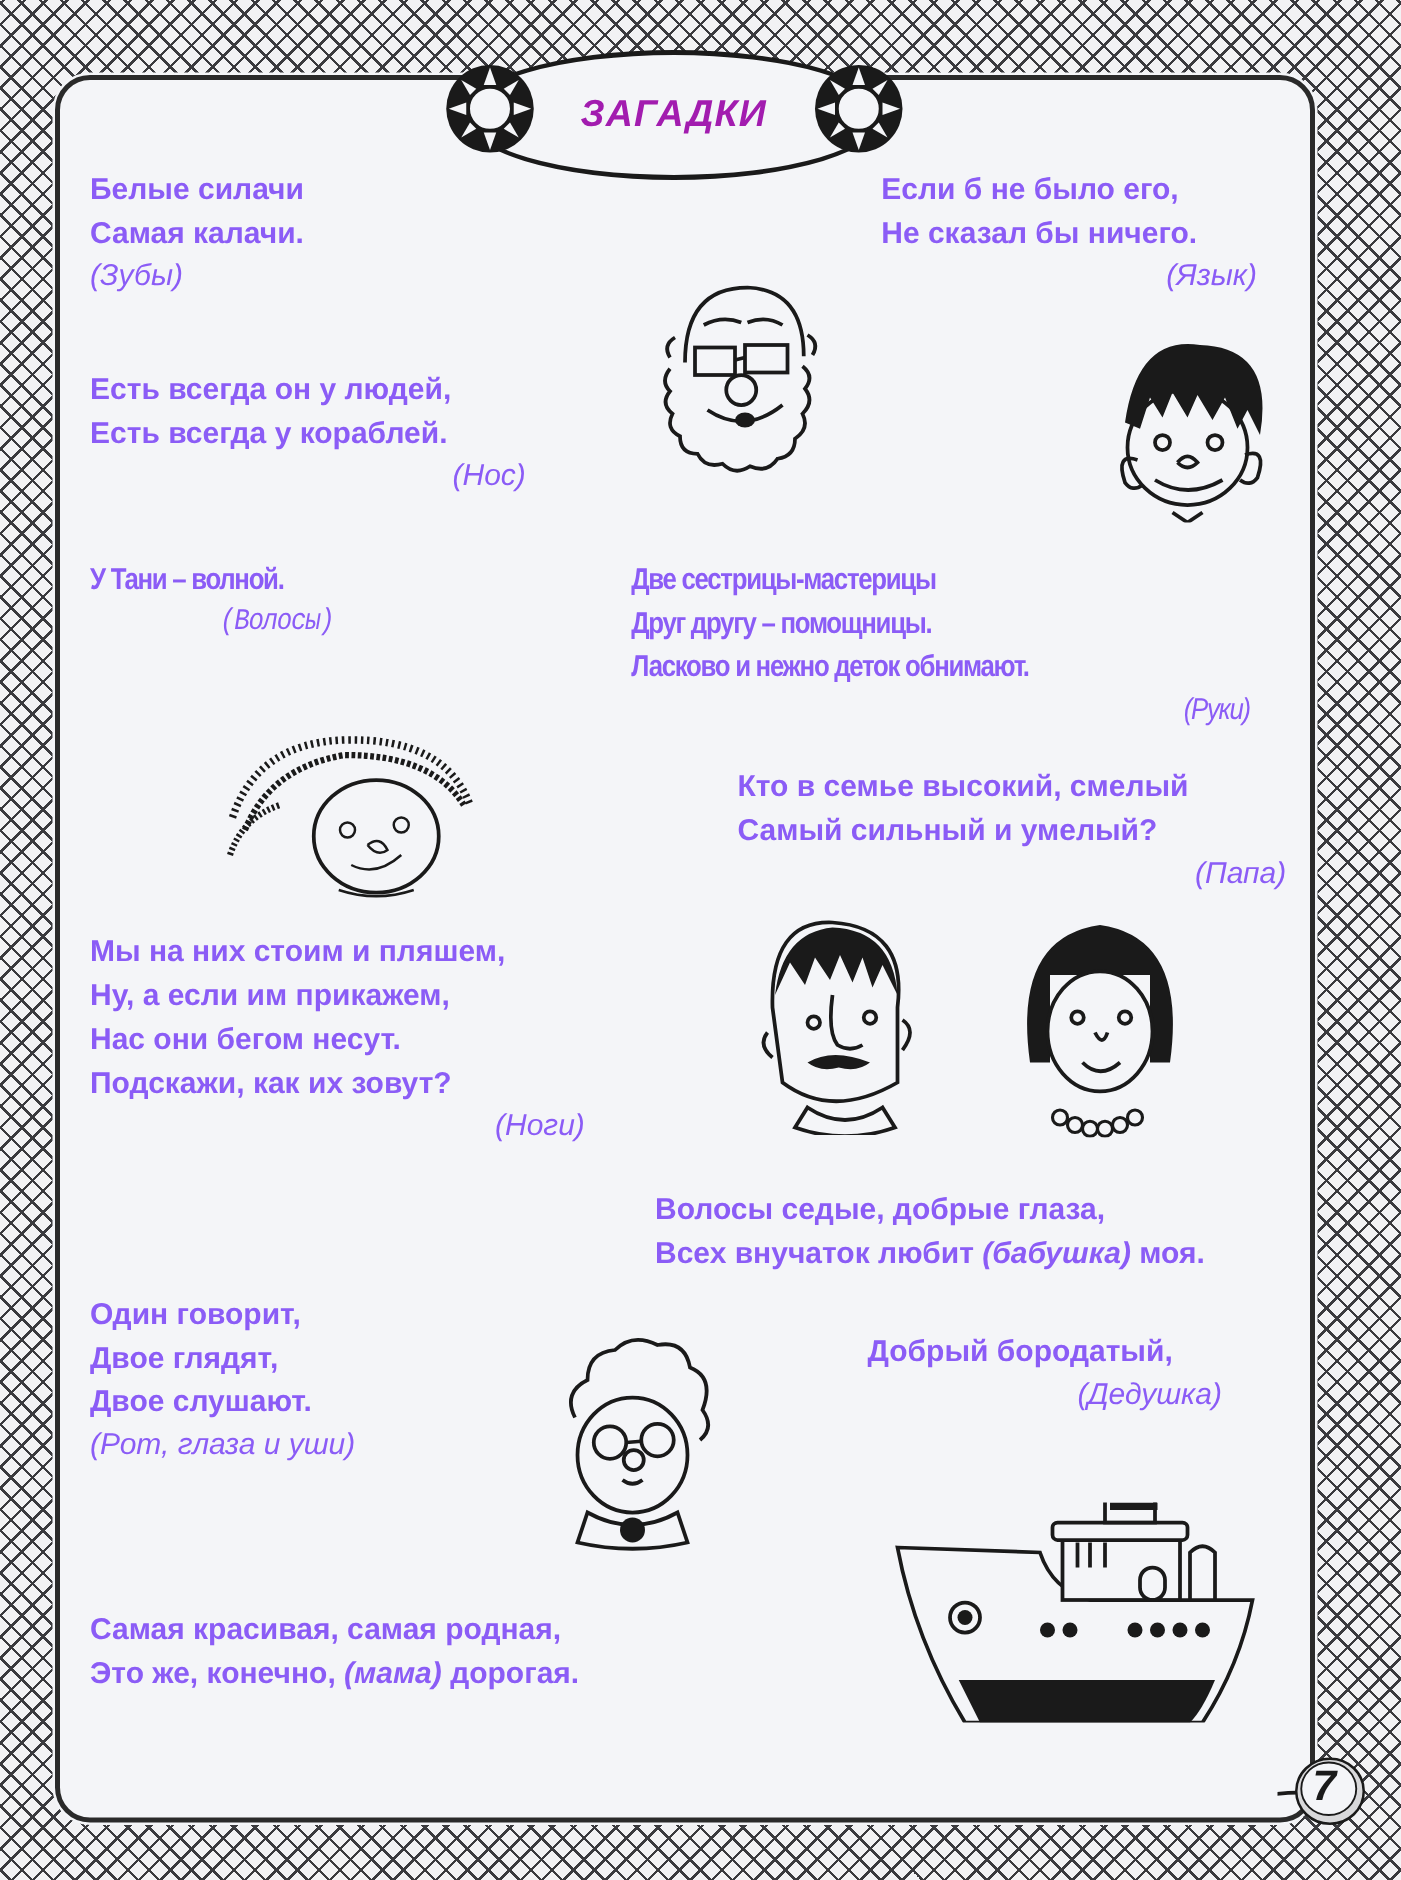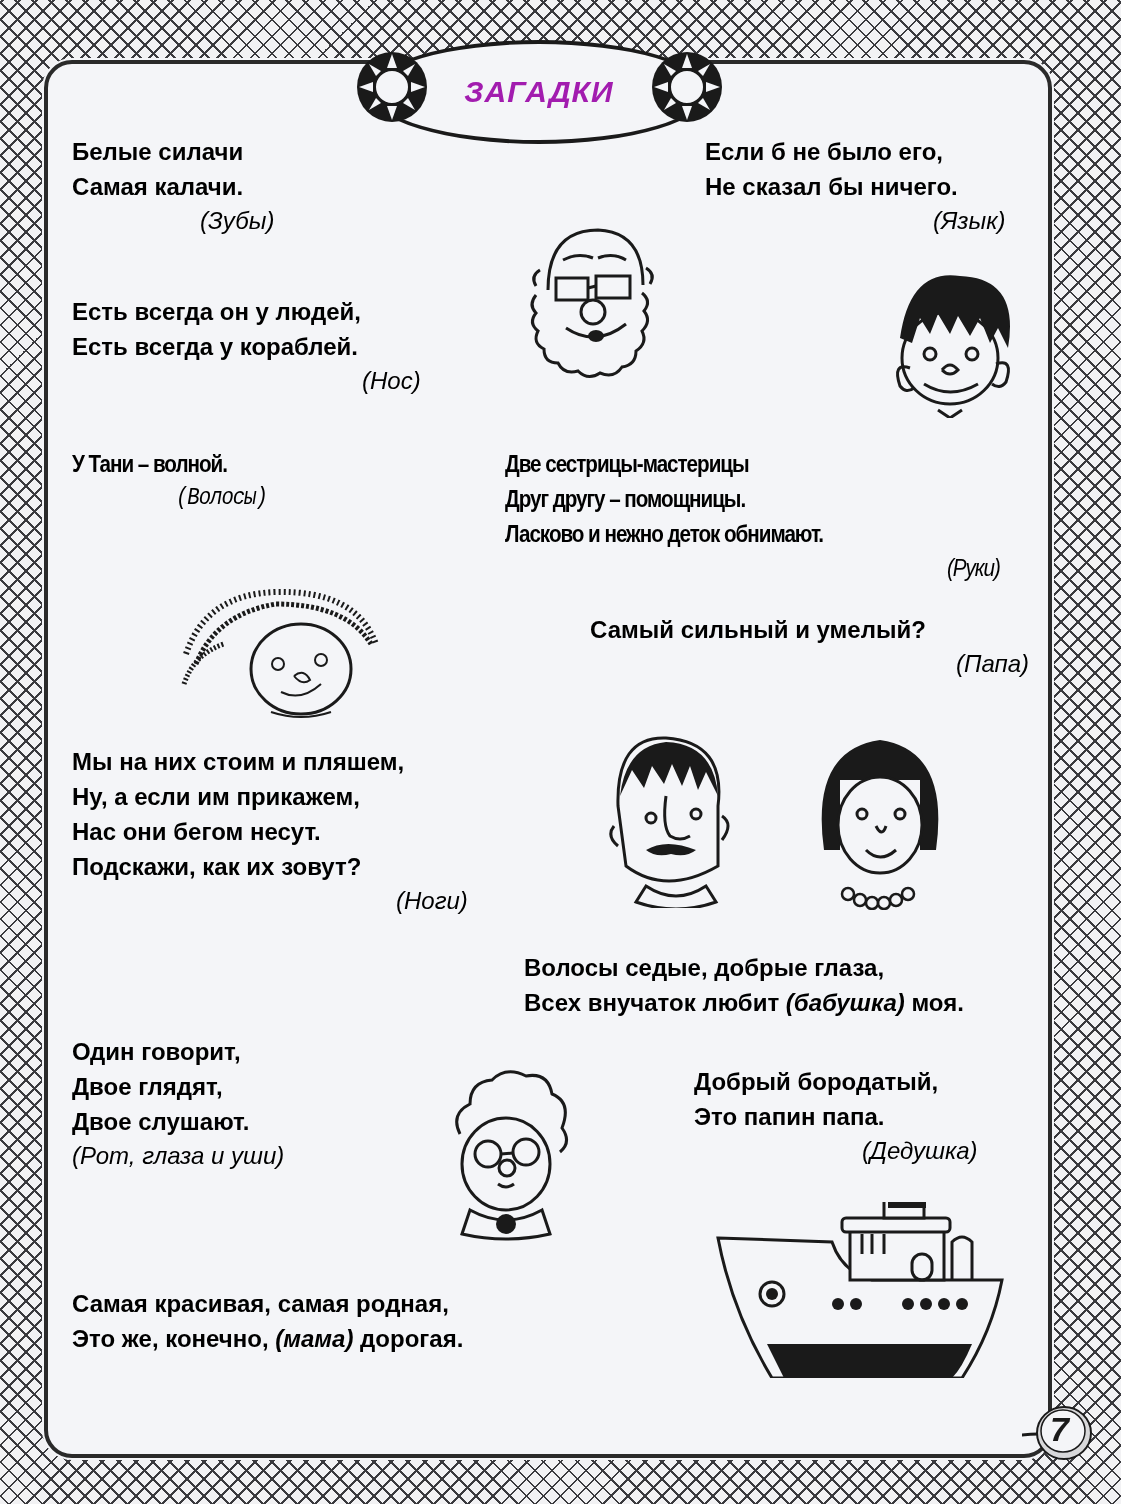--- a/index.html
+++ b/index.html
@@ -23,21 +23,21 @@
     border: 4px solid #1a1a1a; border-radius: 50%;
     background: #f4f5f8;
     display: flex; align-items: center; justify-content: center;
   }
   .title-text {
     font-weight: bold; font-style: italic; font-size: 30px; color: #a21caf; letter-spacing: 1px;
   }
   .sun { position: absolute; width: 74px; height: 74px; top: 50px; }
   .sun.left { left: 355px; }
   .sun.right { left: 650px; }
-  .riddle { position: absolute; color: #000000; }
+  .riddle { position: absolute; color: #8b5cf6; }
   .line { font-weight: bold; font-size: 24px; line-height: 35px; white-space: nowrap; }
   .answer { font-style: italic; font-weight: normal; font-size: 24px; line-height: 34px; white-space: nowrap; }
   .inline-answer { font-style: italic; font-weight: bold; }
   .condensed { letter-spacing: -1.2px; transform: scaleX(0.86); transform-origin: left center; display: inline-block; }
   .illus { position: absolute; }
   .page-num-wrap { position: absolute; left: 1022px; top: 1400px; width: 70px; height: 66px; }
 </style>
 </head>
 <body>
 
@@ -71,21 +71,21 @@
     <polygon points="14,14 26,21 21,26"></polygon>
       <polygon points="60,14 53,26 48,21"></polygon>
     <polygon points="14,60 21,48 26,53"></polygon>
       <polygon points="60,60 48,53 53,48"></polygon>
   </g>
 </svg>
 
 <div class="riddle" style="left:72px; top:134px;">
   <div class="line">Белые силачи</div>
   <div class="line">Самая калачи.</div>
-  <div class="answer" style="margin-left:128px;">(Зубы)</div>
+  <div class="answer" style="">(Зубы)</div>
 </div>
 
 <div class="riddle" style="left:705px; top:134px;">
   <div class="line">Если б не было его,</div>
   <div class="line">Не сказал бы ничего.</div>
   <div class="answer" style="margin-left:228px;">(Язык)</div>
 </div>
 
 <div class="riddle" style="left:72px; top:294px;">
   <div class="line">Есть всегда он у людей,</div>
@@ -99,20 +99,21 @@
 </div>
 
 <div class="riddle" style="left:505px; top:446px;">
   <div class="line"><span class="condensed">Две сестрицы-мастерицы</span></div>
   <div class="line"><span class="condensed">Друг другу – помощницы.</span></div>
   <div class="line"><span class="condensed">Ласково и нежно деток обнимают.</span></div>
   <div class="answer" style="margin-left:442px;"><span class="condensed">(Руки)</span></div>
 </div>
 
 <div class="riddle" style="left:590px; top:612px;">
+  <div class="line">Кто в семье высокий, смелый</div>
   <div class="line">Самый сильный и умелый?</div>
   <div class="answer" style="margin-left:366px;">(Папа)</div>
 </div>
 
 <div class="riddle" style="left:72px; top:744px;">
   <div class="line">Мы на них стоим и пляшем,</div>
   <div class="line">Ну, а если им прикажем,</div>
   <div class="line">Нас они бегом несут.</div>
   <div class="line">Подскажи, как их зовут?</div>
   <div class="answer" style="margin-left:324px;">(Ноги)</div>
@@ -127,21 +128,20 @@
 
 <div class="riddle" style="left:72px; top:1034px;">
   <div class="line">Один говорит,</div>
   <div class="line">Двое глядят,</div>
   <div class="line">Двое слушают.</div>
   <div class="answer">(Рот, глаза и уши)</div>
 </div>
 
 <div class="riddle" style="left:694px; top:1064px;">
   <div class="line">Добрый бородатый,</div>
-  <div class="line">Это папин папа.</div>
   <div class="answer" style="margin-left:168px;">(Дедушка)</div>
 </div>
 
 <div class="riddle" style="left:72px; top:1286px;">
   <div class="line">Самая красивая, самая родная,</div>
   <div class="line">
     <span>Это же, конечно, </span><span class="inline-answer">(мама)</span><span> дорогая.</span>
   </div>
 </div>
 

